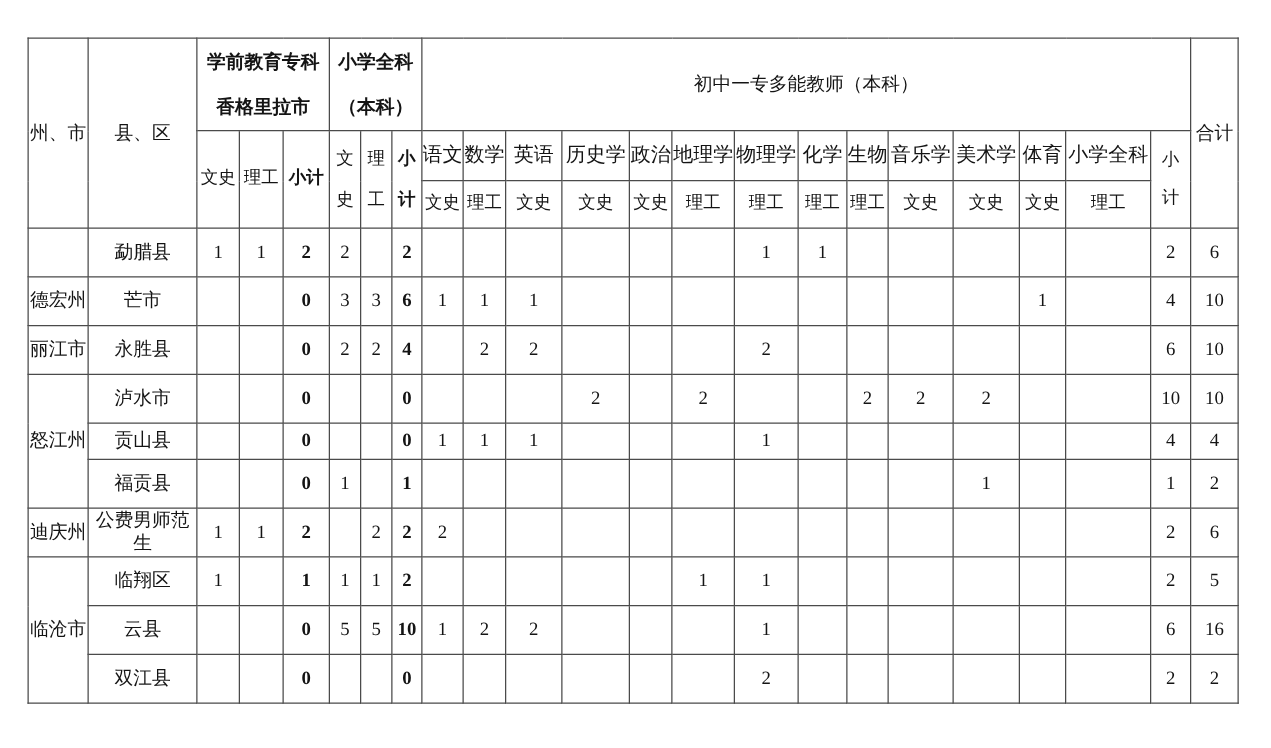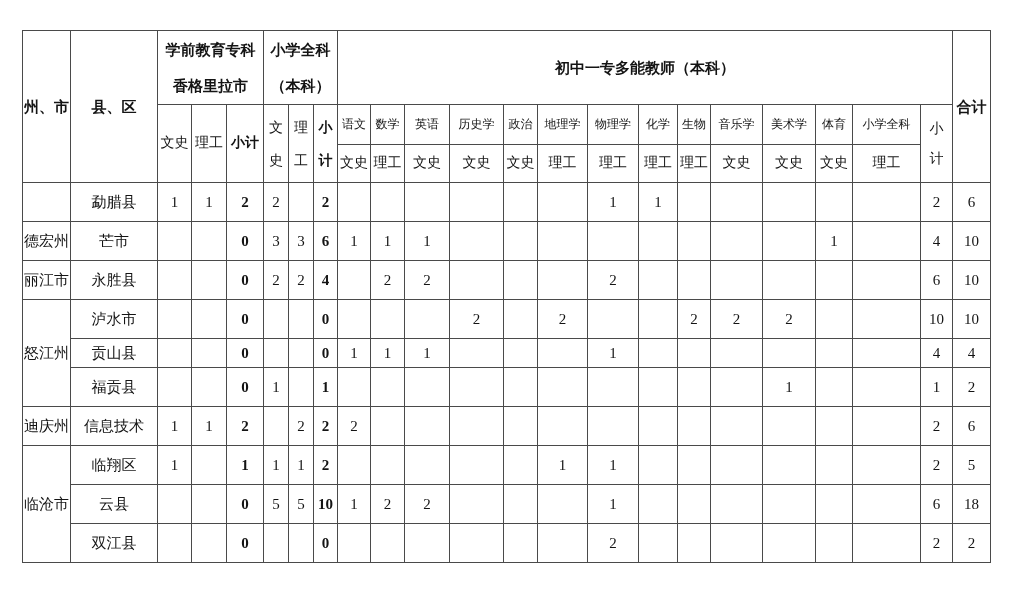--- a/index.html
+++ b/index.html
@@ -10,28 +10,28 @@
   }
   .page { position:absolute; left:22px; top:30px; }
   table { border-collapse:collapse; table-layout:fixed; }
   td {
     border:1px solid #4a4a4a;
     text-align:center; vertical-align:middle;
     padding:0; overflow:hidden;
     font-size:14px; line-height:1.2;
   }
   .b { font-weight:bold; }
-  .hdr { font-weight:bold; font-size:15px; }
+  .hdr { font-weight:normal; font-size:15px; }
   .val { font-size:15px; }
   
   .two-line div { line-height:36px; font-weight:bold; font-size:15px; }
   
   .stack { display:inline-block; width:1.1em; line-height:33px; word-break:break-all; }
   .stack2 { display:inline-block; width:1.1em; line-height:30px; word-break:break-all; }
-  thead td.subj { font-size:12px; }
+  thead td.subj { font-size:16px; }
 </style>
 </head>
 <body>
 
 <div class="page">
 <table>
   <colgroup>
     <col style="width:48px">
         <col style="width:87px">
     <col style="width:34px">
@@ -260,21 +260,21 @@
       <td class="val"></td>
       <td class="val">1</td>
       <td class="val"></td>
       <td class="val"></td>
       <td class="val">1</td>
       <td class="val">2</td>
     </tr>
 
     <tr style="height:39px">
       <td class="val">迪庆州</td>
-      <td class="val">信息技术</td>
+      <td class="val">公费男师范生</td>
       <td class="val">1</td>
       <td class="val">1</td>
       <td class="val b">2</td>
       <td class="val"></td>
       <td class="val">2</td>
       <td class="val b">2</td>
       <td class="val">2</td>
       <td class="val"></td>
       <td class="val"></td>
       <td class="val"></td>
@@ -332,21 +332,21 @@
       <td class="val"></td>
       <td class="val"></td>
       <td class="val">1</td>
       <td class="val"></td>
       <td class="val"></td>
       <td class="val"></td>
       <td class="val"></td>
       <td class="val"></td>
       <td class="val"></td>
       <td class="val">6</td>
-      <td class="val">18</td>
+      <td class="val">16</td>
     </tr>
 
     <tr style="height:39px">
       <td class="val">双江县</td>
       <td class="val"></td>
       <td class="val"></td>
       <td class="val b">0</td>
       <td class="val"></td>
       <td class="val"></td>
       <td class="val b">0</td>

